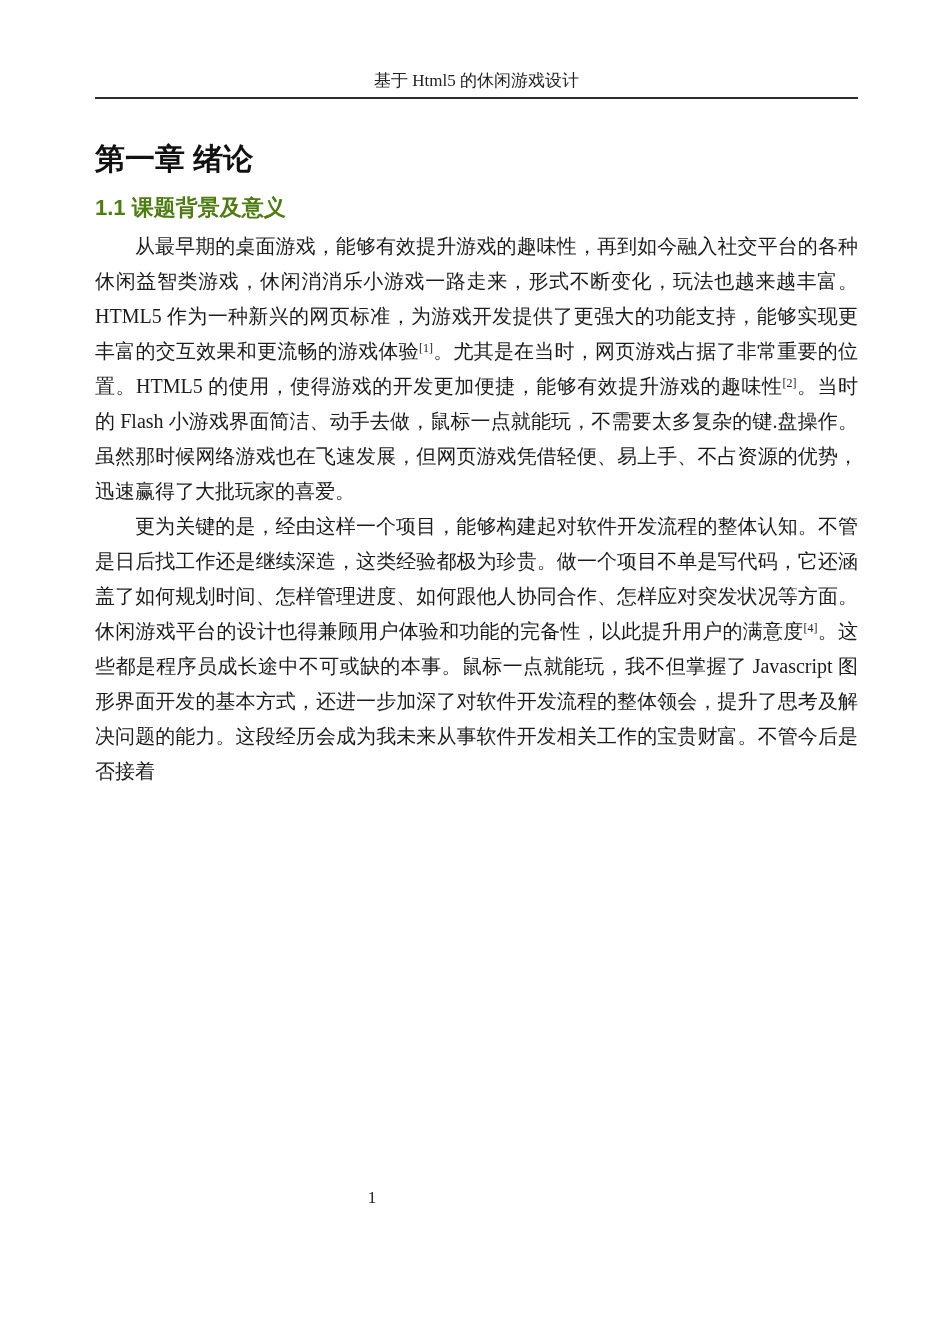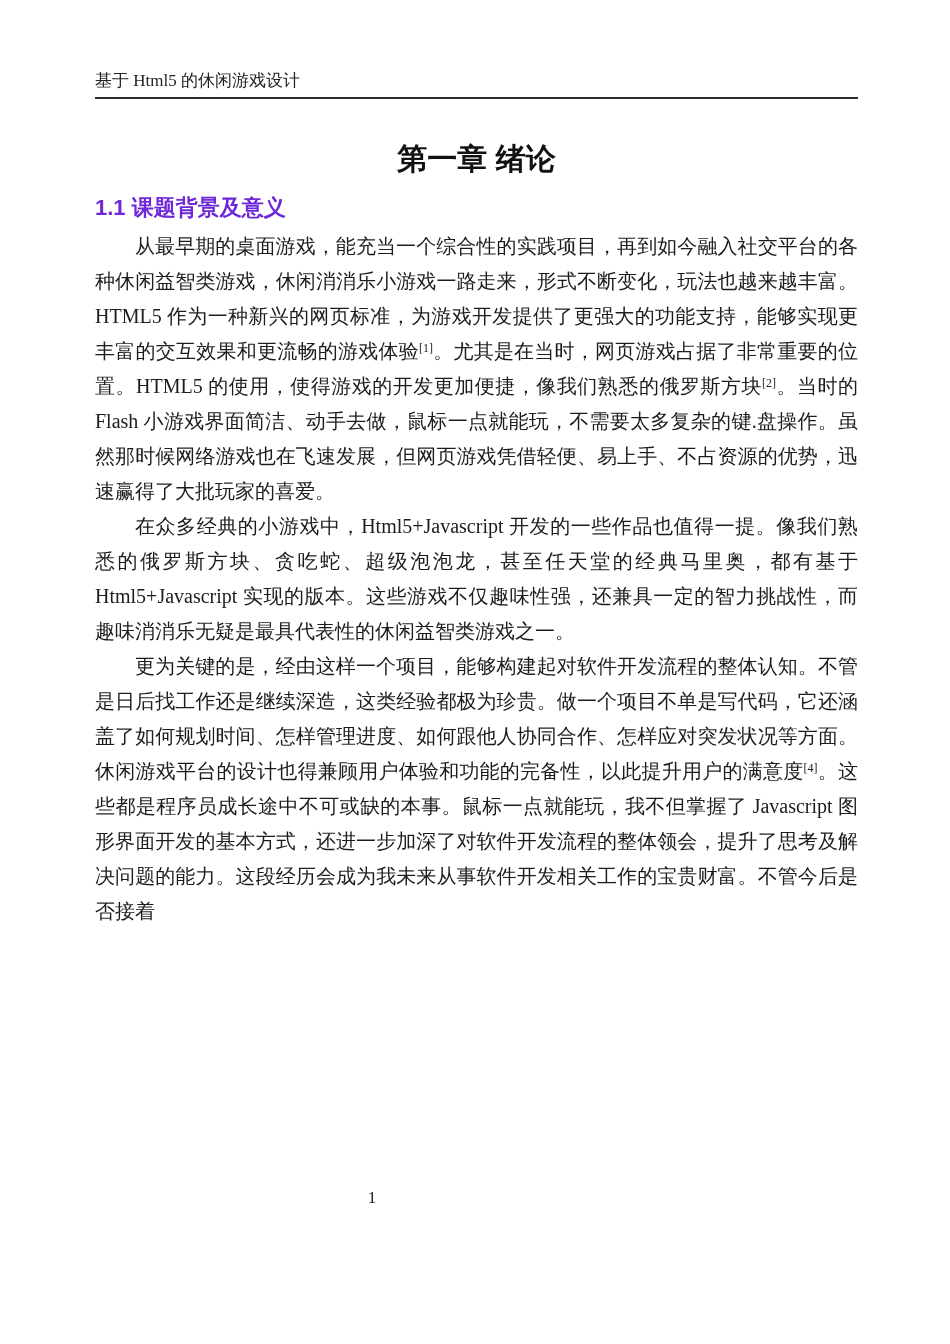--- a/index.html
+++ b/index.html
@@ -12,40 +12,41 @@
     position: relative;
     width: 950px; height: 1344px;
     background: #ffffff;
     color: #1c1c1c;
     overflow: hidden;
   }
   .header {
     margin: 0 92px 0 95px;
     padding: 70px 0 5px 0;
     border-bottom: 2px solid #2e2e2e;
+    text-align: center;
     font-size: 17px;
     line-height: 22px;
     color: #222;
   }
   .chapter-title {
     margin: 42px 92px 0 95px;
-    text-align: center;
+    text-align: left;
     font-family: "Liberation Sans", "DejaVu Sans", sans-serif;
     font-weight: 700;
     font-size: 30px;
     line-height: 36px;
     color: #111;
   }
   .section-heading {
     margin: 16px 92px 0 95px;
     font-family: "Liberation Sans", "DejaVu Sans", sans-serif;
     font-weight: 700;
     font-size: 22px;
     line-height: 30px;
-    color: #6d28d9;
+    color: #4d7c0f;
   }
   .body-text {
     margin: 6px 92px 0 95px;
     font-size: 20px;
     line-height: 35px;
     text-align: justify;
     color: #1c1c1c;
   }
   .body-text p {
     margin: 0;
@@ -73,20 +74,19 @@
 
   <div class="header">
     <span>基于 Html5 的休闲游戏设计</span>
   </div>
 
   <h1 class="chapter-title">第一章 绪论</h1>
 
   <h2 class="section-heading">1.1 课题背景及意义</h2>
 
   <div class="body-text">
-      <p><span>从最早期的桌面游戏，能充当一个综合性的实践项目，再到如今融入社交平台的各种休闲益智类游戏，休闲消消乐小游戏一路走来，形式不断变化，玩法也越来越丰富。HTML5 作为一种新兴的网页标准，为游戏开发提供了更强大的功能支持，能够实现更丰富的交互效果和更流畅的游戏体验</span><sup class="ref">[1]</sup><span>。尤其是在当时，网页游戏占据了非常重要的位置。HTML5 的使用，使得游戏的开发更加便捷，像我们熟悉的俄罗斯方块</span><sup class="ref">[2]</sup><span>。当时的 Flash 小游戏界面简洁、动手去做，鼠标一点就能玩，不需要太多复杂的键.盘操作。虽然那时候网络游戏也在飞速发展，但网页游戏凭借轻便、易上手、不占资源的优势，迅速赢得了大批玩家的喜爱。</span></p>
-      <p><span>在众多经典的小游戏中，Html5+Javascript 开发的一些作品也值得一提。像我们熟悉的俄罗斯方块、贪吃蛇、超级泡泡龙，甚至任天堂的经典马里奥，都有基于 Html5+Javascript 实现的版本。这些游戏不仅趣味性强，还兼具一定的智力挑战性，而趣味消消乐无疑是最具代表性的休闲益智类游戏之一。</span></p>
+      <p><span>从最早期的桌面游戏，能够有效提升游戏的趣味性，再到如今融入社交平台的各种休闲益智类游戏，休闲消消乐小游戏一路走来，形式不断变化，玩法也越来越丰富。HTML5 作为一种新兴的网页标准，为游戏开发提供了更强大的功能支持，能够实现更丰富的交互效果和更流畅的游戏体验</span><sup class="ref">[1]</sup><span>。尤其是在当时，网页游戏占据了非常重要的位置。HTML5 的使用，使得游戏的开发更加便捷，能够有效提升游戏的趣味性</span><sup class="ref">[2]</sup><span>。当时的 Flash 小游戏界面简洁、动手去做，鼠标一点就能玩，不需要太多复杂的键.盘操作。虽然那时候网络游戏也在飞速发展，但网页游戏凭借轻便、易上手、不占资源的优势，迅速赢得了大批玩家的喜爱。</span></p>
       <p><span>更为关键的是，经由这样一个项目，能够构建起对软件开发流程的整体认知。不管是日后找工作还是继续深造，这类经验都极为珍贵。做一个项目不单是写代码，它还涵盖了如何规划时间、怎样管理进度、如何跟他人协同合作、怎样应对突发状况等方面。休闲游戏平台的设计也得兼顾用户体验和功能的完备性，以此提升用户的满意度</span><sup class="ref">[4]</sup><span>。这些都是程序员成长途中不可或缺的本事。鼠标一点就能玩，我不但掌握了 Javascript 图形界面开发的基本方式，还进一步加深了对软件开发流程的整体领会，提升了思考及解决问题的能力。这段经历会成为我未来从事软件开发相关工作的宝贵财富。不管今后是否接着</span></p>
     </div>
 
   <div class="page-number">1</div>
 
 </div>
 
 </body></html>

